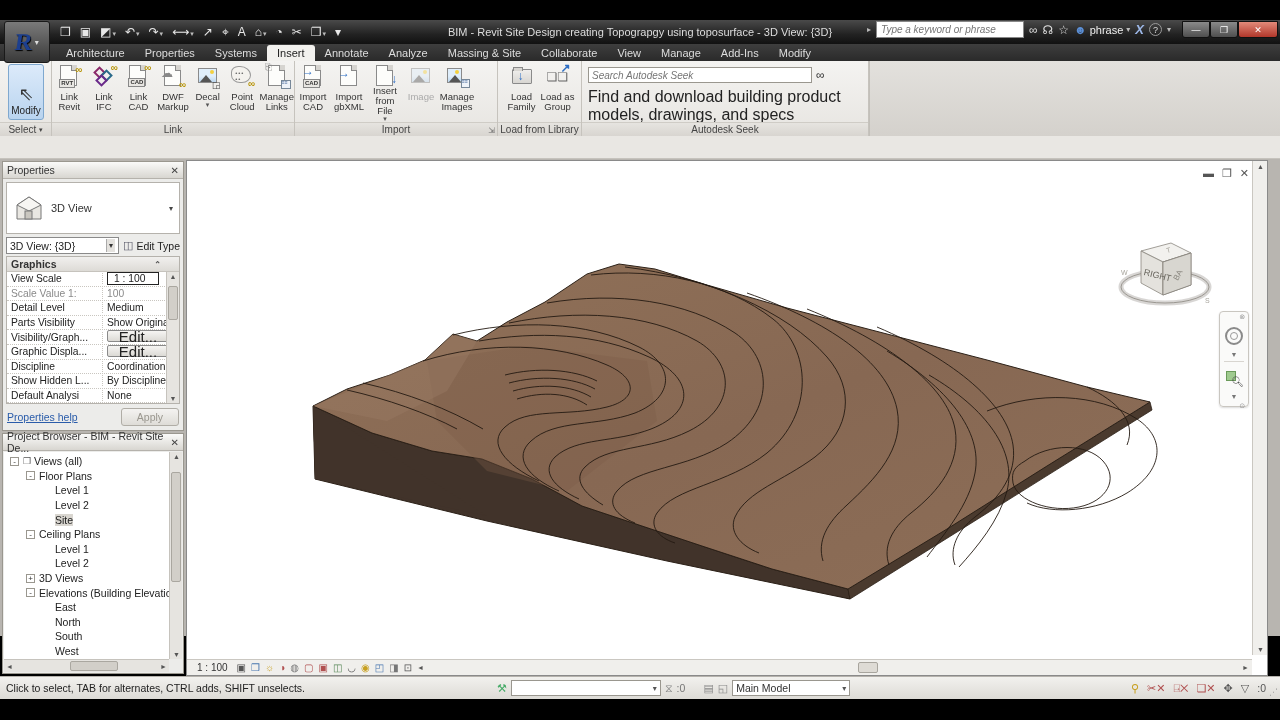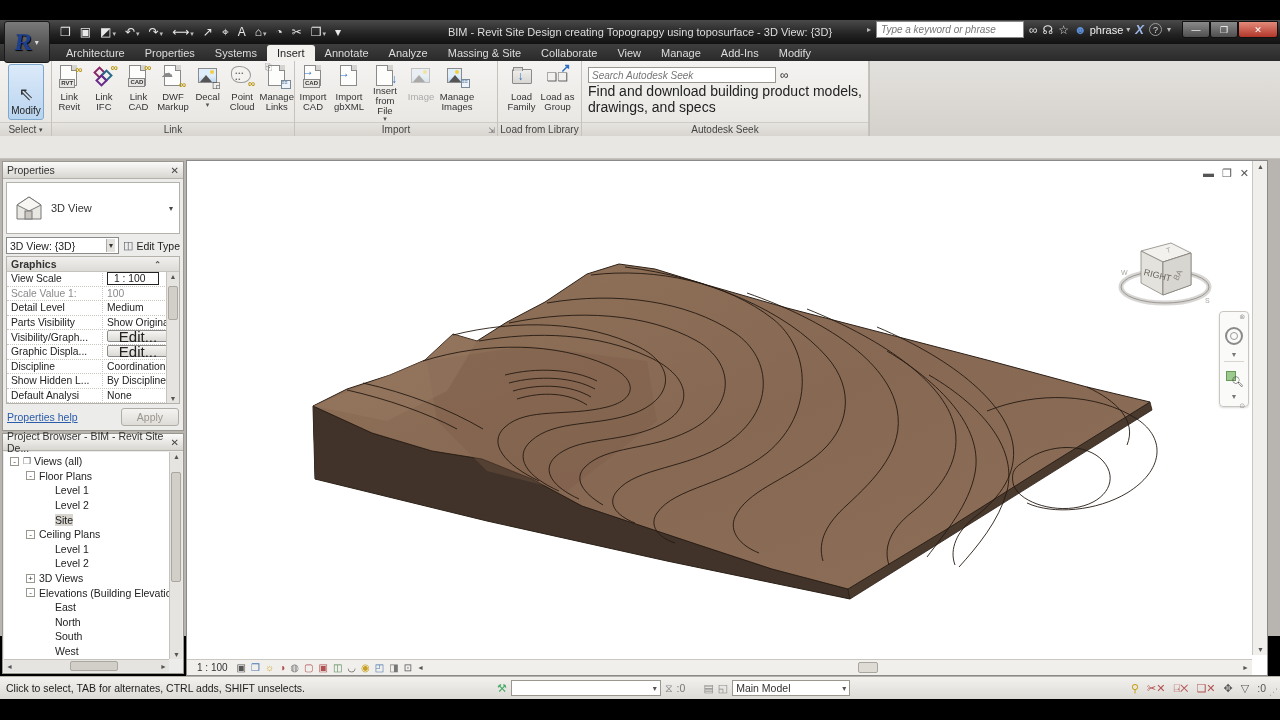--- a/index.html
+++ b/index.html
@@ -72,24 +72,24 @@
     border-right:6px solid transparent; border-bottom:7px solid #555; }
   .img-ic .sun { position:absolute; right:2px; top:1px; width:4px; height:4px; border-radius:50%; background:#f4d03f; }
   .folder-ic { position:absolute; left:3px; top:5px; width:20px; height:15px;
     background:linear-gradient(#efeeec,#d8d6d2); border:1px solid #8a8a8a; border-radius:1px; }
   .folder-ic:before { content:""; position:absolute; left:0; top:-3px; width:8px; height:3px;
     background:#d8d6d2; border:1px solid #8a8a8a; border-bottom:none; }
   .ifc-ic { position:absolute; left:3px; top:3px; width:20px; height:20px; }
   .ifc-ic span { position:absolute; width:9px; height:9px; transform:rotate(45deg); border:2px solid; }
 
   #seek-panel-body { position:absolute; left:6px; top:6px; right:6px; }
-  #seek-search { width:188px; height:16px; border:1px solid #9a978f; background:#fff;
+  #seek-search { width:224px; height:16px; border:1px solid #9a978f; background:#fff;
     font-style:italic; color:#666; font-size:10px; padding:0 3px; }
   #seek-binocs { font-size:12px; color:#333; margin-left:4px; }
-  #seek-desc { font-size:14px; color:#222; }
+  #seek-desc { font-size:16px; color:#222; margin-top:5px; }
 
   
   #modify-btn { position:absolute; left:8px; top:3px; width:36px; height:56px;
     background:linear-gradient(#dceafa,#b9d4ef); border:1px solid #7fa8cf; border-radius:3px;
     display:flex; flex-direction:column; align-items:center; justify-content:flex-end; padding-bottom:3px; }
   #modify-btn .cursor { font-size:18px; color:#333; }
   #modify-btn .blabel { font-size:10px; color:#222; }
 
   
   #optionsbar { position:absolute; left:0; top:136px; width:1280px; height:23px; background:#e9e7e3;

